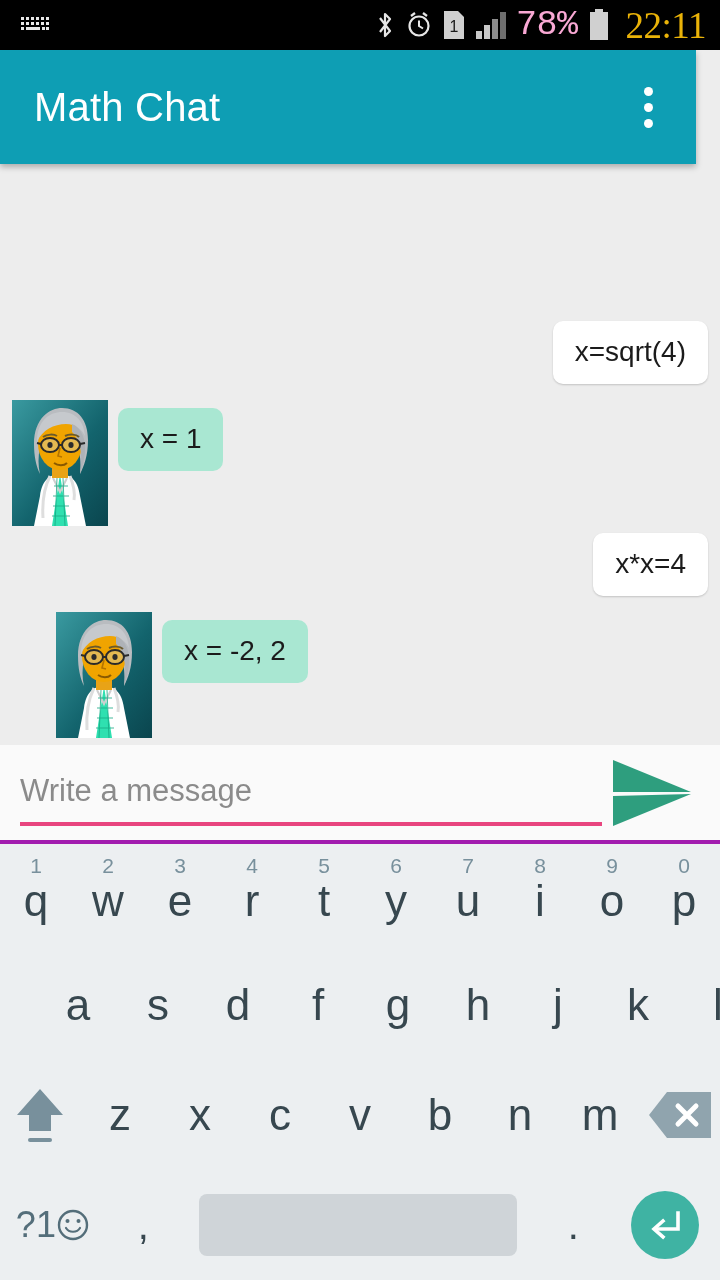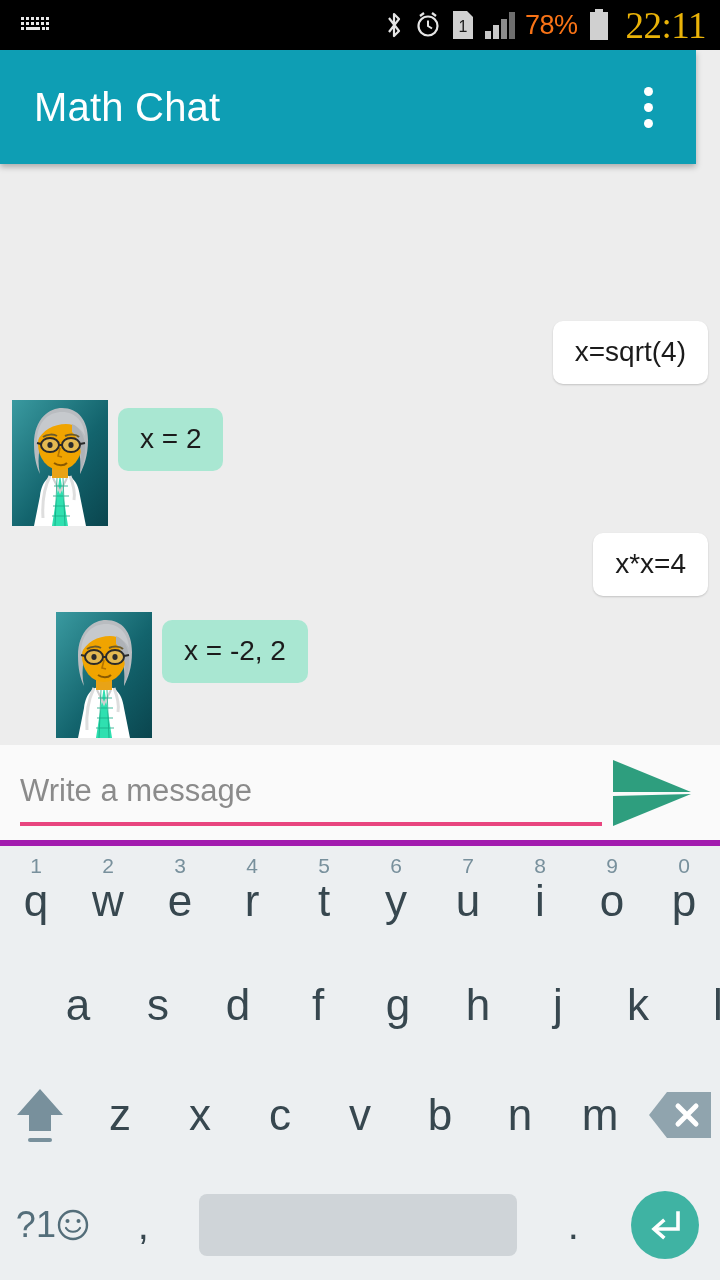--- a/index.html
+++ b/index.html
@@ -44,24 +44,24 @@
     align-items: center;
     gap: 9px;
     padding-right: 14px;
   }
   .kbd-icon {
     width: 32px; height: 20px;
     display: block;
   }
   .sb-icon { display: block; }
   .sb-battpct {
-    font-size: 27px;
-    color: #f97316;
+    font-size: 35px;
+    color: #f9a8d4;
     letter-spacing: -0.5px;
-    font-family: Liberation Sans, sans-serif;
+    font-family: Liberation Mono, monospace;
   }
   .sb-clock {
     font-size: 37px;
     color: #eab308;
     letter-spacing: -0.5px;
     margin-left: 6px;
     line-height: 1;
     font-family: Liberation Serif, serif;
   }
 
@@ -151,21 +151,21 @@
 
   
   .inputbar {
     position: absolute;
     top: 745px; left: 0;
     width: 720px;
     height: 95px;
     background: #fafafa;
     display: flex;
     align-items: center;
-    border-bottom: 6px solid #a21caf;
+    border-bottom: 4px solid #a21caf;
     z-index: 6;
   }
   .input-wrap {
     margin-left: 20px;
     width: 582px;
     height: 62px;
     border-bottom: 4px solid #e8457f;
     display: flex;
     align-items: center;
   }
@@ -385,21 +385,21 @@
           <ellipse cx="38" cy="45" rx="2.6" ry="3" fill="#2b2b2b"></ellipse>
           <ellipse cx="59" cy="45" rx="2.6" ry="3" fill="#2b2b2b"></ellipse>
 
           <path d="M31 37 C35 34 42 34 45 36" fill="none" stroke="#6b5a2a" stroke-width="2"></path>
           <path d="M53 36 C57 34 64 34 67 37" fill="none" stroke="#6b5a2a" stroke-width="2"></path>
 
           <path d="M48 48 L46 56 L50 57" fill="none" stroke="#b37400" stroke-width="1.6"></path>
           <path d="M42 63 C46 66 52 66 55 63" fill="none" stroke="#8a5a00" stroke-width="2"></path>
         </svg>
       </div>
-      <div class="bubble bubble-in">x = 2</div>
+      <div class="bubble bubble-in">x = 1</div>
     </div>
 
     <div class="msg-row row-out" style="top:369px;margin-left:8px;">
       <div class="bubble bubble-out">x*x=4</div>
     </div>
 
     <div class="msg-row row-in" style="top:448px;margin-left:44px;">
       <div class="avatar">
         <svg width="96" height="126" viewBox="0 0 96 126">
           <rect width="96" height="126" fill="url(#bgg)"></rect>

